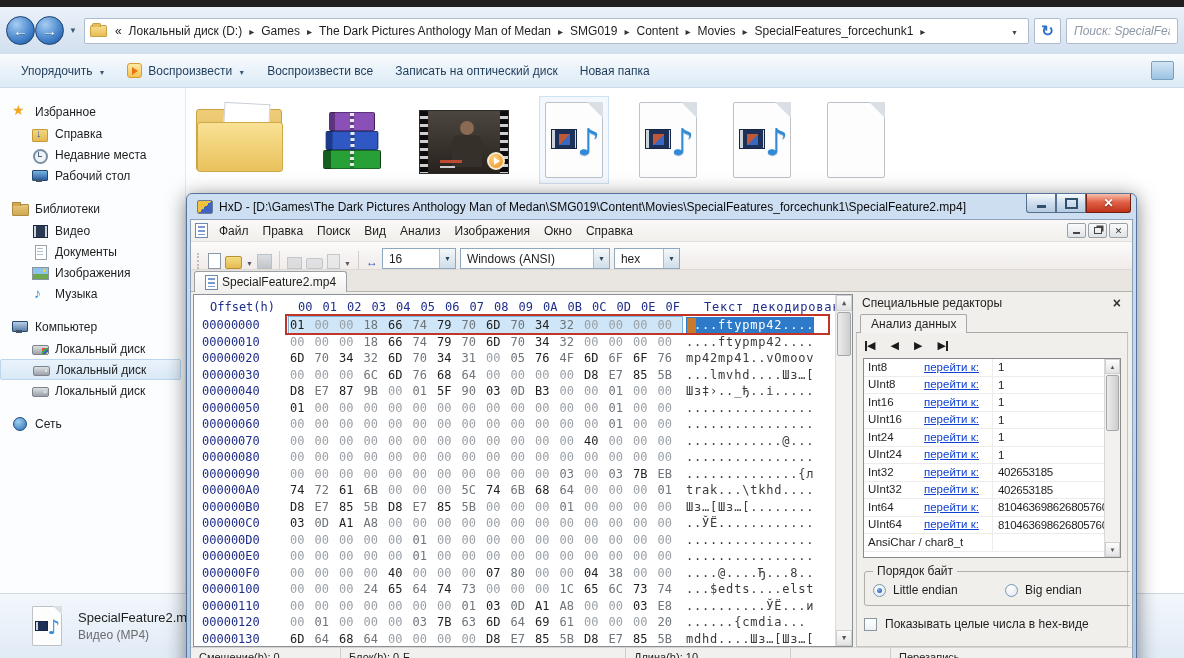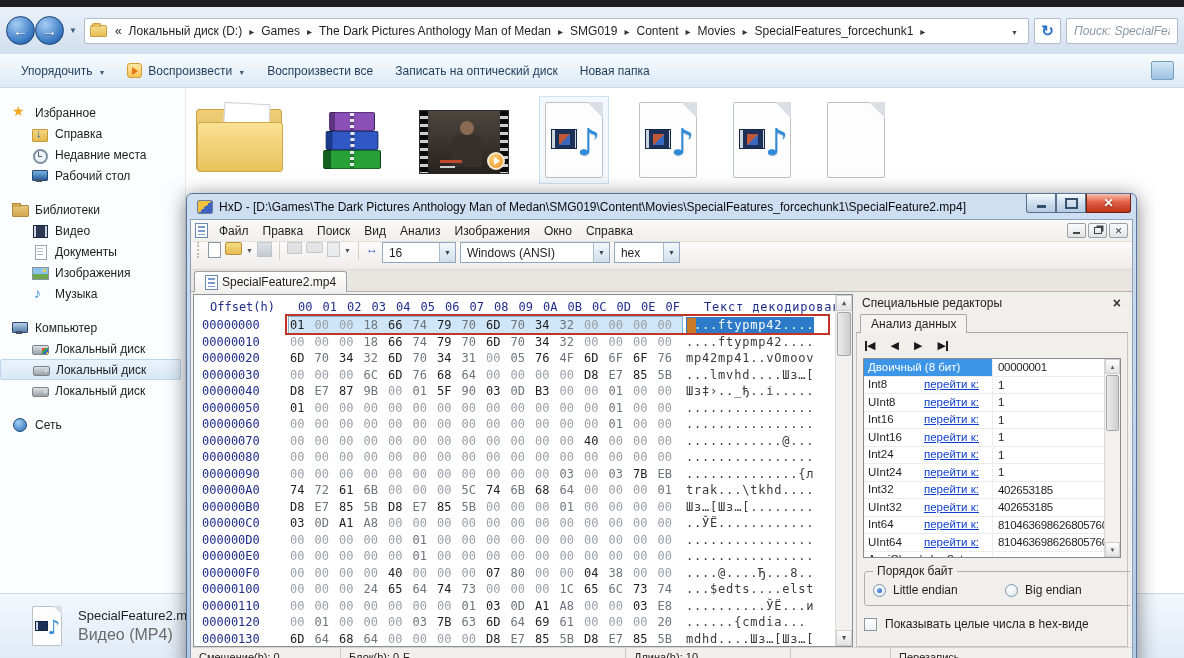--- a/index.html
+++ b/index.html
@@ -30,21 +30,21 @@
   .searchbox::placeholder{color:#8b98a6;font-style:italic}
 
   .tbar{position:absolute;left:0;top:54px;right:0;height:34px;background:linear-gradient(#f9fcfe,#ebf3fa 45%,#dcebf7);border-bottom:1px solid #ccd9e6;display:flex;align-items:center;padding:0 10px;color:#1e3c5a}
   .tbi{padding:0 11px;height:24px;display:flex;align-items:center;gap:6px}
   .tbi .dd::before{content:"▼";font-size:7px;color:#3a5a7a}
   .play-ico{width:15px;height:15px;border-radius:3px;background:linear-gradient(#fdeaa8,#f6c353);border:1px solid #d89c30;display:flex;align-items:center;justify-content:center}
   .play-ico::after{content:"";width:0;height:0;border-left:6px solid #e87412;border-top:4px solid transparent;border-bottom:4px solid transparent;margin-left:1px}
   .view-btn{margin-left:auto;width:23px;height:19px;background:linear-gradient(#d3e6f5,#9cc2e2);border:1px solid #7aa0c0;border-radius:2px}
 
   .sidebar{position:absolute;left:0;top:88px;width:186px;bottom:65px;background:#fbfdfe;border-right:1px solid #e6eaee;padding-top:14px;overflow:hidden}
-  .sgroup{display:flex;align-items:center;padding:3px 0 3px 12px;height:21px}
+  .sgroup{display:flex;padding:3px 0 3px 12px;height:21px}
   .sgroup:not(:first-child){margin-top:13px}
   .sitem{display:flex;align-items:center;padding:3px 0 3px 32px;height:21px}
   .sitem.sel{background:linear-gradient(#eaf3fb,#d9e9f7);border:1px solid #bcd6ee;border-radius:2px;margin-right:4px}
   .si{display:inline-block;width:17px;height:14px;position:relative;margin-right:6px;flex:none}
   .si-star::before{content:"★";color:#f2a71f;font-size:14px;position:absolute;top:-3px;left:0}
   .si-downloads::before{content:"";position:absolute;left:0;top:2px;width:14px;height:11px;background:linear-gradient(#f2d67e,#e5b94f);border:1px solid #c49a3c;border-radius:1px}
   .si-downloads::after{content:"↓";position:absolute;left:4px;top:0;color:#1d5fc4;font-size:11px;font-weight:bold}
   .si-recent::before{content:"";position:absolute;left:1px;top:1px;width:11px;height:11px;border:2px solid #7d8ea2;border-radius:50%;background:#eef3f7}
   .si-recent::after{content:"";position:absolute;left:6px;top:4px;width:3px;height:4px;border-left:1.5px solid #51677e;border-bottom:1.5px solid #51677e}
   .si-desktop::before,.si-computer::before{content:"";position:absolute;left:0;top:1px;width:14px;height:9px;background:linear-gradient(#74b4e4,#2b5b9e);border:1.5px solid #27496f;border-radius:1px}
@@ -93,21 +93,21 @@
   .m-film{position:absolute;left:5px;top:26px;width:26px;height:20px;background:linear-gradient(90deg,#ccd4dc 0 3px,#1c3058 3px 23px,#ccd4dc 23px);border:1px solid #142646}
   .m-film::after{content:"";position:absolute;left:7px;top:4px;width:11px;height:11px;background:linear-gradient(135deg,#c05838 50%,#3868c0 50%)}
   .m-note{position:absolute;right:2px;top:18px;color:#2f8ad8;font-size:37px;font-family:"DejaVu Sans",sans-serif;text-shadow:0 1px 1px rgba(30,80,140,.35)}
   .page-mini{position:relative;width:30px;height:40px;background:#fdfdfd;border:1px solid #bcc2c8;border-radius:1px;flex:none}
   .fold-mini{position:absolute;top:-1px;right:-1px;width:0;height:0;border-top:9px solid #d9dfe5;border-left:9px solid transparent}
   .mm-film{position:absolute;left:2px;top:14px;width:13px;height:10px;background:linear-gradient(90deg,#ccd4dc 0 2px,#1c3058 2px 11px,#ccd4dc 11px);border:1px solid #142646}
   .mm-note{position:absolute;right:1px;top:8px;color:#2f8ad8;font-size:20px;font-family:"DejaVu Sans",sans-serif}
 
   .details{position:absolute;left:0;bottom:0;right:0;height:65px;background:linear-gradient(#f2f7fc,#e1ebf6);border-top:1px solid #ccd8e4;display:flex;align-items:center;padding-left:32px;gap:16px}
   .dt-name{font-size:13px;color:#1e1e1e;margin-bottom:3px}
-  .dt-type{font-size:16px;color:#6b6b6b}
+  .dt-type{font-size:12px;color:#6b6b6b}
 
   
   .hxd{position:absolute;left:186px;top:193px;width:951px;height:479px;z-index:10;background:linear-gradient(#cfdff2,#b0c8e2);border:1px solid #57759c;border-radius:6px 6px 0 0;box-shadow:0 3px 20px rgba(0,0,0,.5);padding:0 3px 3px}
   .h-title{height:25px;display:flex;align-items:center;padding:0 2px 0 7px;gap:6px;font-size:12px;color:#0c0c0c}
   .hxd-ico{width:16px;height:14px;border-radius:2px;background:linear-gradient(135deg,#f2c23e 0 50%,#3f63c0 50% 100%);border:1px solid #6b7c9a;flex:none}
   .t-text{flex:1;white-space:nowrap;overflow:hidden;min-width:0}
   .capbtns{display:flex;align-self:flex-start;flex:none}
   .cb{width:30px;height:19px;border:1px solid #55708f;border-top:none;background:linear-gradient(#f6fafd,#cfdeee 50%,#b6cbe1);display:flex;align-items:center;justify-content:center;color:#1e3c5a}
   .cb.min{border-radius:0 0 0 3px}
   .cb.min::before{content:"";width:9px;height:3px;background:#30506e;margin-top:6px}
@@ -118,21 +118,21 @@
   .grip{width:3px;height:16px;border-left:2px dotted #c2bcb4;margin:0 4px 0 1px;flex:none}
   .h-menu{height:22px;display:flex;align-items:center;padding:0 4px;background:linear-gradient(#faf9f8,#f1efec);border-bottom:1px solid #e3dfda;flex:none}
   .mi{padding:2px 7px}
   .doc-ico{width:13px;height:15px;background:#fff;border:1px solid #6a8ab0;position:relative;flex:none;margin-right:4px}
   .doc-ico::before{content:"";position:absolute;inset:2px;background:repeating-linear-gradient(180deg,#7a9ad0 0 2px,transparent 2px 4px)}
   .mdi{margin-left:auto;display:flex;gap:2px}
   .mdib{width:19px;height:15px;border:1px solid #98a0a8;background:linear-gradient(#fbfbfb,#dfe3e7);display:flex;align-items:center;justify-content:center;color:#333;border-radius:2px;font-size:9px}
   .mdib.mmin::before{content:"";width:7px;height:2px;background:#444;margin-top:5px}
   .mdib.mres::before{content:"";width:6px;height:5px;border:1.5px solid #444;box-shadow:2px -2px 0 -0.5px #444}
   .mdib.mclo::before{content:"✕";font-size:9px}
-  .h-tools{height:28px;display:flex;align-items:flex-start;padding:0 5px;gap:4px;background:linear-gradient(#fcfbfa,#efecea);border-bottom:1px solid #ded9d3;flex:none}
+  .h-tools{height:28px;display:flex;align-items:flex-end;padding:0 5px;gap:4px;background:linear-gradient(#fcfbfa,#efecea);border-bottom:1px solid #ded9d3;flex:none}
   .ti{position:relative;flex:none}
   .ti-new{width:13px;height:16px;background:#fff;border:1px solid #8a98a8}
   .ti-open{width:17px;height:13px;background:linear-gradient(#f4dc82,#e6ba52);border:1px solid #b89038;border-radius:2px}
   .ti-save{width:15px;height:15px;background:linear-gradient(#c2ccd6,#94a0ac);border:1px solid #8894a0;opacity:.5}
   .ti-chip{width:15px;height:12px;background:#c6ccd2;border:1px solid #949ca4;opacity:.5}
   .ti-drive{width:17px;height:11px;background:#ccd2d8;border:1px solid #949ca4;border-radius:2px;opacity:.5}
   .ti-export{width:13px;height:15px;background:#dde2e6;border:1px solid #949ca4;opacity:.5}
   .ti-dd::before{content:"▼";font-size:7px;color:#556}
   .ti-sep{width:1px;height:18px;background:#d3cec8;margin:0 3px;flex:none}
   .ti-width{color:#3060c0;font-size:12px;font-weight:bold;flex:none}
@@ -494,26 +494,20 @@
               <span class="nv">
                   <span class="nvt">▶</span>
                 </span>
               <span class="nv">
                   <span class="nvt">▶</span>
                   <span class="nvbar"></span>
                 </span>
             </div>
             <div class="itable">
               <div class="irows" id="irows">
-                  <div class="irow sel">
-                    <div class="ic1">
-                      <span class="itype">Двоичный (8 бит)</span>
-                    </div>
-                    <div class="ic2">00000001</div>
-                  </div>
                   <div class="irow">
                     <div class="ic1">
                       <span class="itype">Int8</span>
                       <span class="igoto">перейти к:</span>
                     </div>
                     <div class="ic2">1</div>
                   </div>
                   <div class="irow">
                     <div class="ic1">
                       <span class="itype">UInt8</span>

